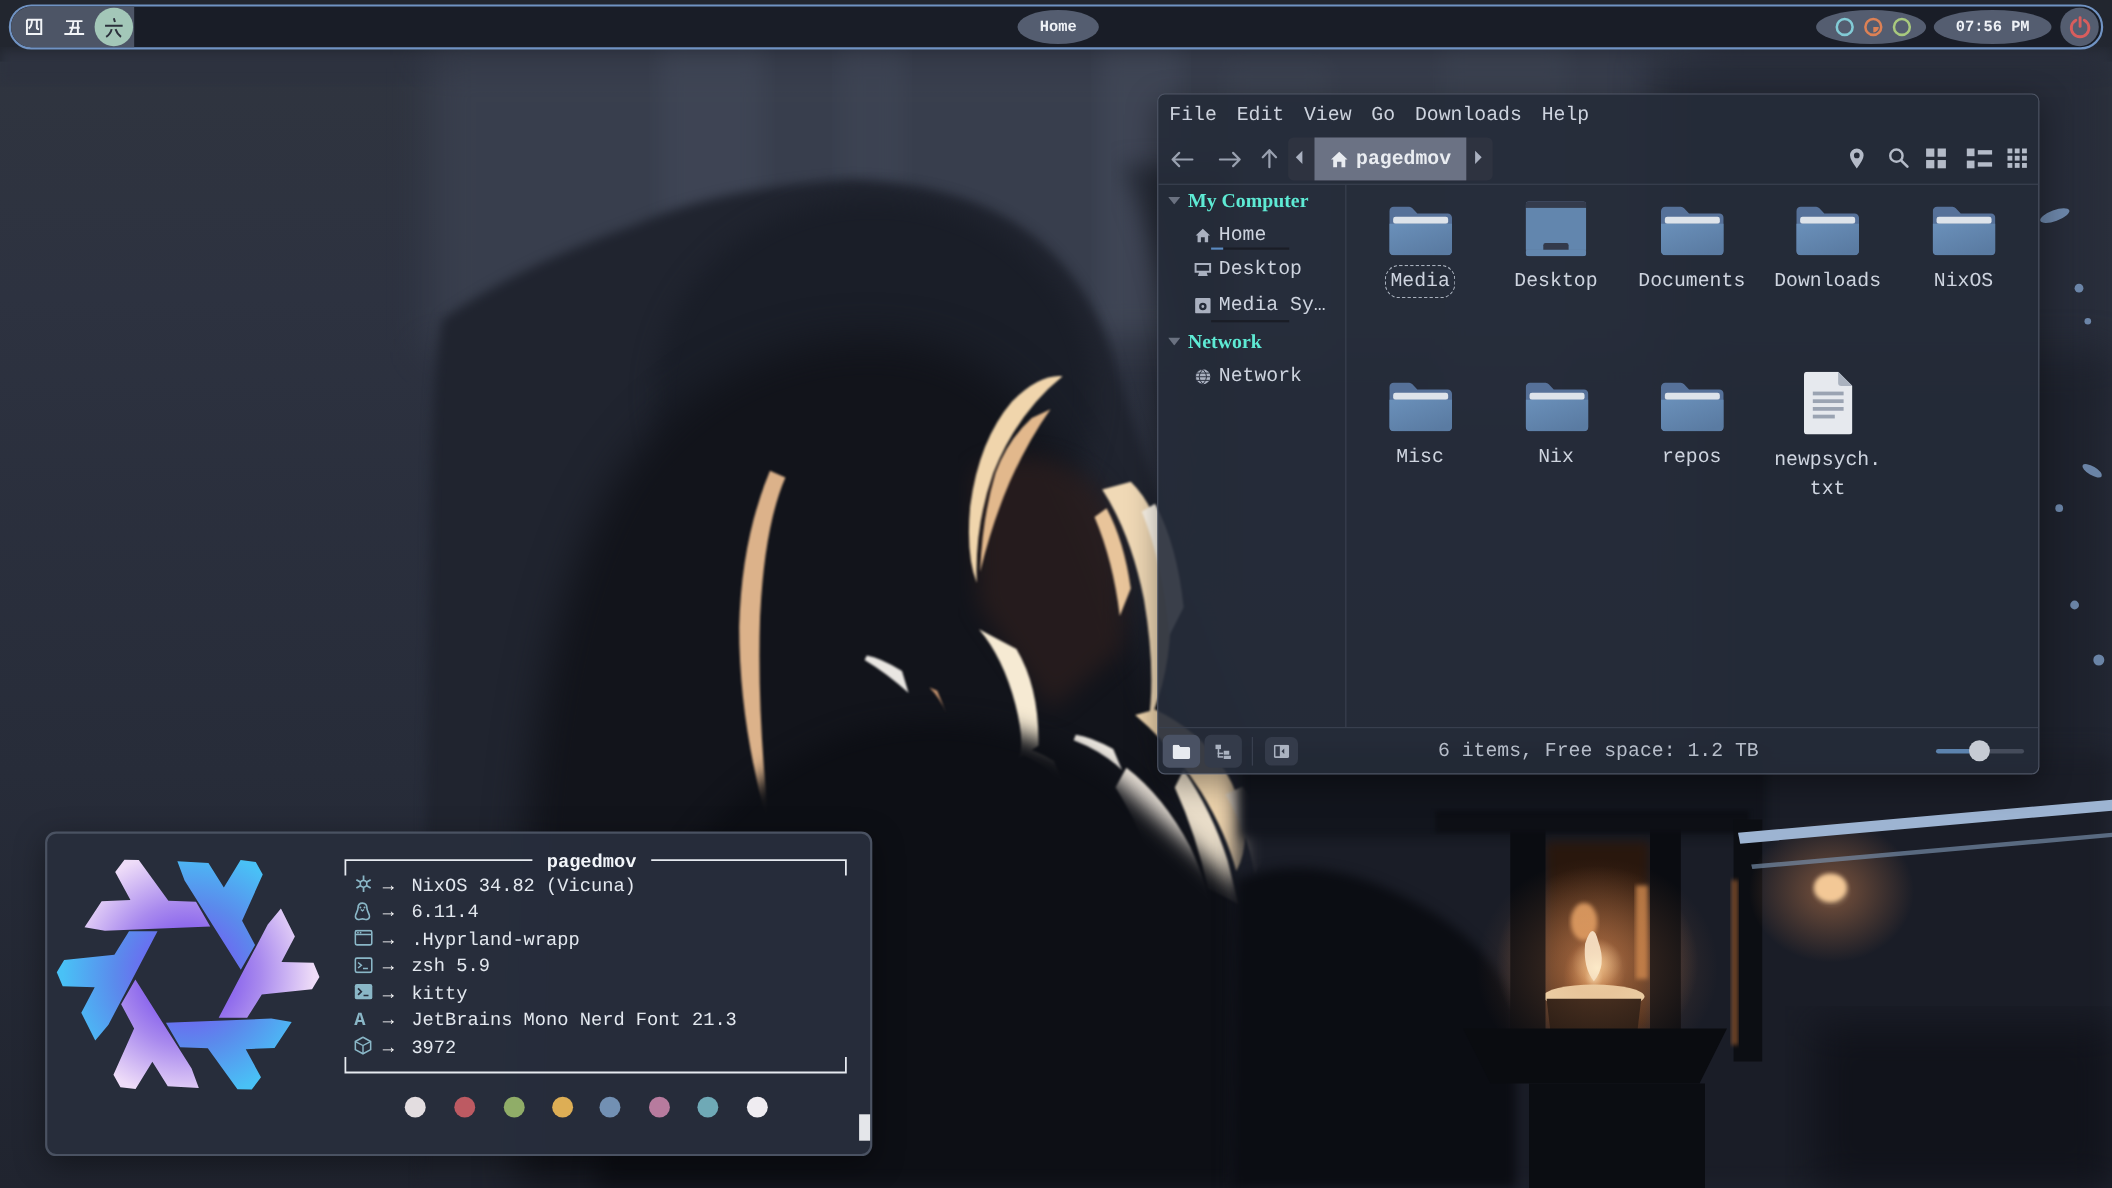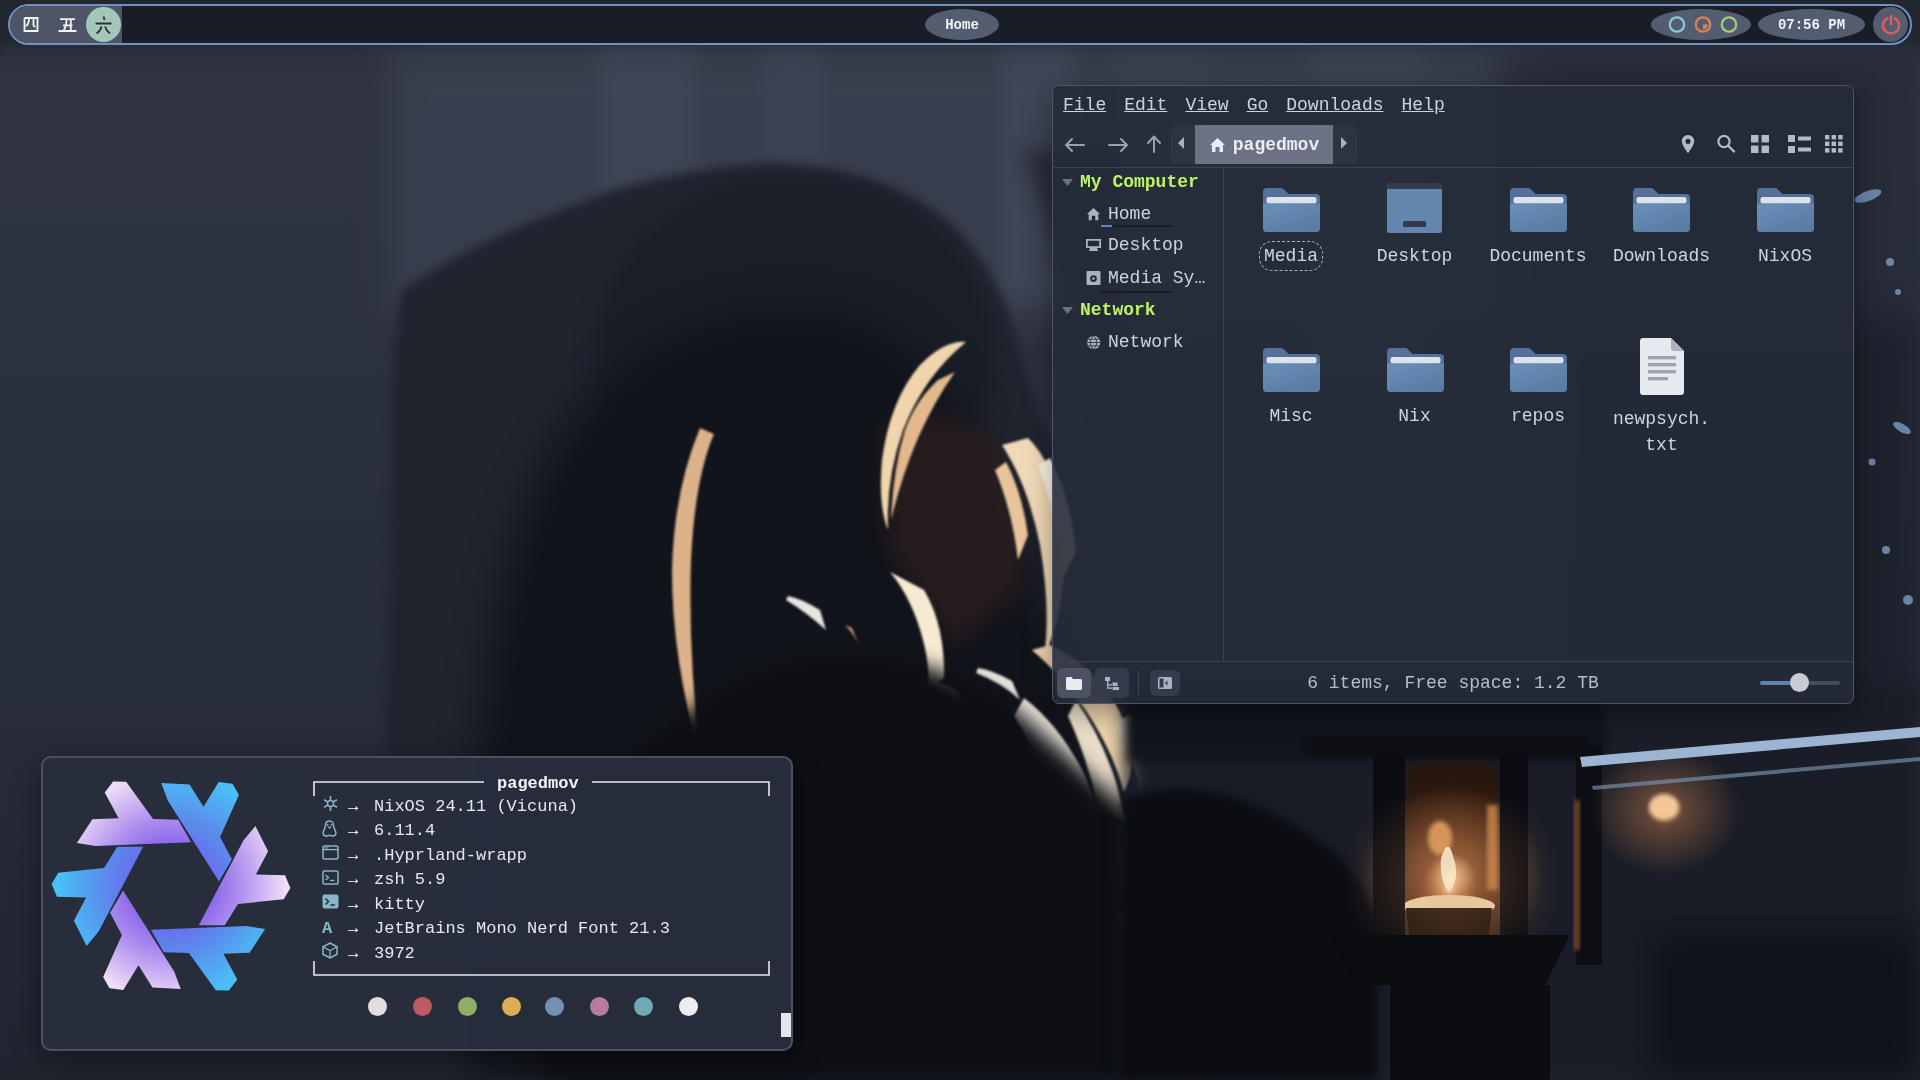--- a/index.html
+++ b/index.html
@@ -19,29 +19,29 @@
 #homepill { left:915px; width:74px; }
 #circpill { left:1641px; width:100px; }
 #clockpill { left:1748px; width:107px; }
 #powerbtn { position:absolute; right:2px; top:1px; width:35px; height:35px; border-radius:50%; background:#545d70;
   display:flex; align-items:center; justify-content:center; }
 
 
 #fm { position:absolute; left:1052px; top:85px; width:802px; height:619px;
   background:rgba(37,43,57,0.9); border:1px solid #4e5565; border-radius:7px; z-index:20; box-shadow:0 8px 28px rgba(0,0,0,0.38);
   color:#cdd3de; font-size:18px; }
-#fmmenu { position:absolute; left:0; top:0; width:100%; height:37px; display:flex; align-items:center; padding-left:10px;text-decoration:underline; }
+#fmmenu { position:absolute; left:0; top:0; width:100%; height:37px; display:flex; align-items:center; padding-left:10px; }
 #fmmenu span { margin-right:18px; }
 #fmtool { position:absolute; left:0; top:37px; width:100%; height:44px; }
 #fmsep1 { position:absolute; left:0; top:81px; width:100%; height:1px; background:#3b4252; }
 #fmside { position:absolute; left:0; top:82px; width:171px; bottom:42px; border-right:1px solid #3b4252; }
 #fmstatus { position:absolute; left:0; bottom:0; width:100%; height:42px; border-top:1px solid #3b4252; }
 .srow { position:absolute; left:0; width:100%; height:24px; display:flex; align-items:center; }
 .sic { display:inline-block; width:19px; margin-left:31px; margin-right:5px; }
-.shead { font-weight:bold; color:#bef264; }
+.shead { font-weight:bold; color:#5eead4;font-family:Liberation Serif, serif; }
 .fitem { position:absolute; width:120px; text-align:center; color:#ced4df; }
 
 
 #term { position:absolute; left:41px; top:756px; width:752px; height:295px;
   background:rgba(39,45,60,0.97); border:2px solid #4a5262; border-radius:10px; z-index:20; box-shadow:0 8px 28px rgba(0,0,0,0.38); }
 .frow { position:absolute; left:279px; height:24px; display:flex; align-items:center;
   color:#e3e8ef; font-size:17px; }
 .fic { width:26px; color:#8ab7c7; font-size:16px; }
 .farr { width:26px; color:#ffffff; }
 .dot { position:absolute; width:19px; height:19px; border-radius:50%; top:238.5px; }
@@ -433,21 +433,21 @@
     <svg width="17" height="17" viewBox="0 0 17 17">
           <g stroke="#8ab7c7" stroke-width="1.6">
             <line x1="8.5" y1="1" x2="8.5" y2="16"></line>
             <line x1="2" y1="4.75" x2="15" y2="12.25"></line>
             <line x1="2" y1="12.25" x2="15" y2="4.75"></line>
           </g>
           <circle cx="8.5" cy="8.5" r="3" fill="#272d3c" stroke="#8ab7c7" stroke-width="1.4"></circle>
         </svg>
     </span>
       <span class="farr">→</span>
-      <span>NixOS 24.11 (Vicuna)</span>
+      <span>NixOS 34.82 (Vicuna)</span>
     </div>
   <div class="frow" style="top:60.5px;">
       <span class="fic">
     <svg width="15" height="17" viewBox="0 0 15 17">
           <path d="M 7.5,1 C 4.6,1 3.5,3.2 3.5,5.3 C 3.5,7.5 2.2,9.5 1.3,11.8 C 0.5,14 2,16 4.2,16 C 5.5,16 5.8,15.3 7.5,15.3 C 9.2,15.3 9.5,16 10.8,16 C 13,16 14.5,14 13.7,11.8 C 12.8,9.5 11.5,7.5 11.5,5.3 C 11.5,3.2 10.4,1 7.5,1 Z" fill="none" stroke="#8ab7c7" stroke-width="1.5"></path>
           <circle cx="5.6" cy="4.9" r="0.9" fill="#8ab7c7"></circle>
           <circle cx="9.4" cy="4.9" r="0.9" fill="#8ab7c7"></circle>
           <path d="M 6,6.8 L 7.5,8 L 9,6.8" fill="none" stroke="#8ab7c7" stroke-width="1.2"></path>
         </svg>
     </span>

